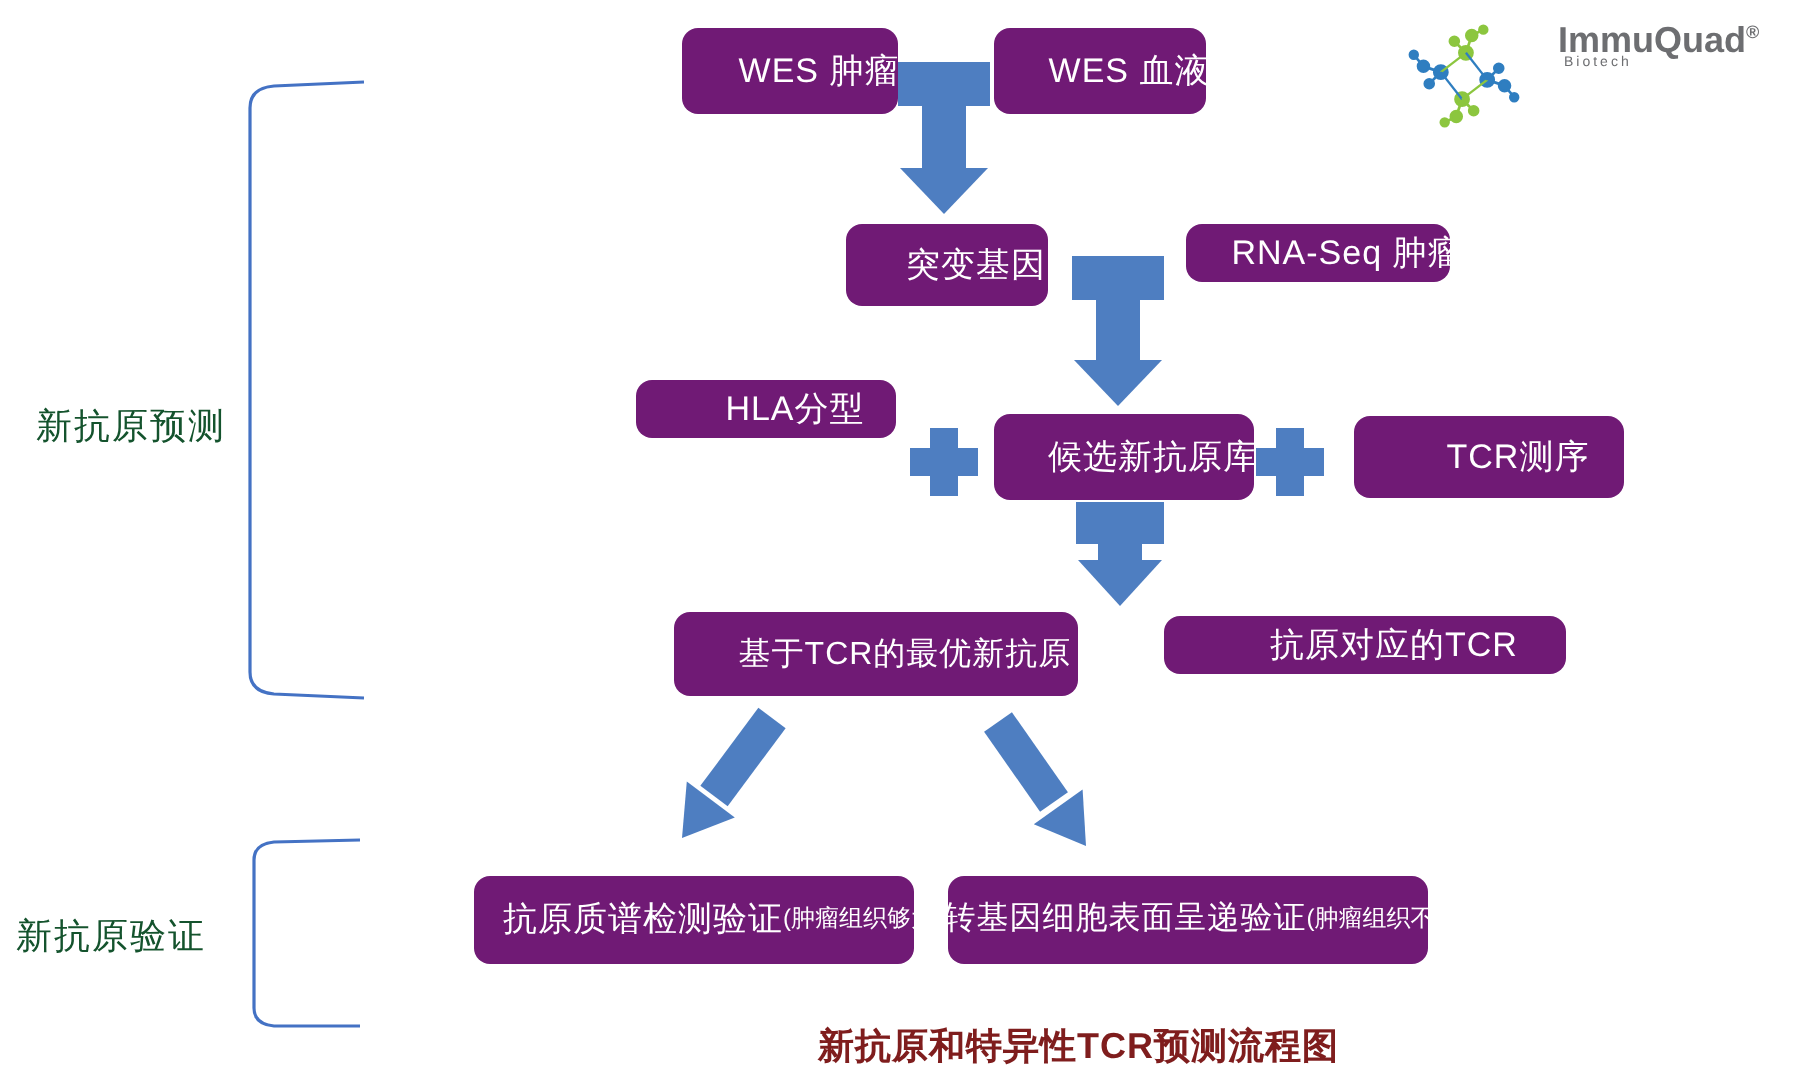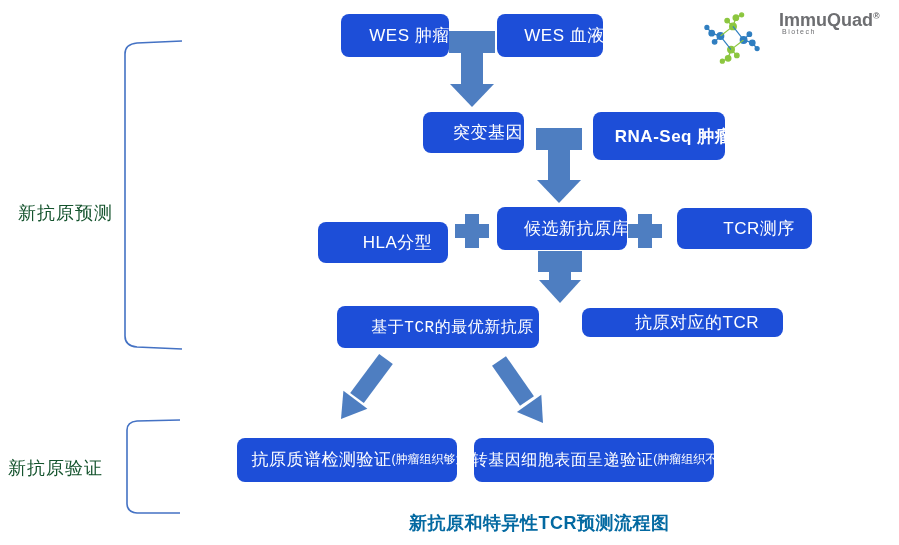--- a/index.html
+++ b/index.html
@@ -6,21 +6,21 @@
   #canvas{
     position:relative;
     width:899px;height:545px;
     background:#ffffff;
     font-family:"Liberation Sans", sans-serif;
     overflow:hidden;
   }
   #shapes{position:absolute;left:0;top:0;width:899px;height:545px;}
   .node{
     position:absolute;
-    background:#1d4ed8;
+    background:#701a75;
     color:#ffffff;
     border-radius:8px;
     display:flex;align-items:center;justify-content:center;
     font-size:17px;
     letter-spacing:.5px;
     white-space:nowrap;
     box-sizing:border-box;
     padding-left:29px;
   }
   .node.two-line{flex-direction:row;line-height:1.15;}
@@ -28,21 +28,21 @@
   .stage-label{
     position:absolute;
     color:#14532d;
     font-size:18px;
     letter-spacing:1px;
     white-space:nowrap;
   }
   .caption{
     position:absolute;
     left:409px;top:511px;
-    font-size:18px;font-weight:bold;color:#0369a1;
+    font-size:18px;font-weight:bold;color:#7f1d1d;
     letter-spacing:.5px;white-space:nowrap;
   }
   .logo{position:absolute;right:6px;top:8px;width:190px;height:58px;}
   .logo .brand{
     position:absolute;left:76px;top:2px;
     font-size:18px;font-weight:bold;color:#6D6E71;white-space:nowrap;
   }
   .logo .brand sup{font-size:9px;}
   .logo .sub-brand{
     position:absolute;left:79px;top:20px;
@@ -105,27 +105,27 @@
     <path d="M180 420 L137 421 Q127 422 127 430 L127 504 Q127 512 137 513 L180 513" fill="none" stroke="#4472C4" stroke-width="1.6"></path>
   </svg>
 
   <div class="stage-label" style="left:18px;top:201px;">新抗原预测</div>
   <div class="stage-label" style="left:8px;top:456px;">新抗原验证</div>
 
   <div class="node" style="left:341px;top:14px;width:108px;height:43px;">WES 肿瘤</div>
   <div class="node" style="left:497px;top:14px;width:106px;height:43px;">WES 血液</div>
 
   <div class="node" style="left:423px;top:112px;width:101px;height:41px;">突变基因</div>
-  <div class="node" style="left:593px;top:112px;width:132px;height:48px;font-weight:bold;">RNA-Seq 肿瘤</div>
+  <div class="node" style="left:593px;top:112px;width:132px;height:29px;">RNA-Seq 肿瘤</div>
 
-  <div class="node" style="left:318px;top:222px;width:130px;height:41px;">HLA分型</div>
+  <div class="node" style="left:318px;top:190px;width:130px;height:29px;">HLA分型</div>
   <div class="node" style="left:497px;top:207px;width:130px;height:43px;">候选新抗原库</div>
   <div class="node" style="left:677px;top:208px;width:135px;height:41px;">TCR测序</div>
 
-  <div class="node" style="left:337px;top:306px;width:202px;height:42px;font-size:16px;font-family:Liberation Mono, monospace;">基于TCR的最优新抗原</div>
+  <div class="node" style="left:337px;top:306px;width:202px;height:42px;font-size:16px;">基于TCR的最优新抗原</div>
   <div class="node" style="left:582px;top:308px;width:201px;height:29px;">抗原对应的TCR</div>
 
   <div class="node two-line" style="left:237px;top:438px;width:220px;height:44px;">
     <span>抗原质谱检测验证</span>
     <span class="sub">(肿瘤组织够大)</span>
   </div>
   <div class="node two-line" style="left:474px;top:438px;width:240px;height:44px;font-size:16px;">
     <span>转基因细胞表面呈递验证</span>
     <span class="sub">(肿瘤组织不够大)</span>
   </div>

